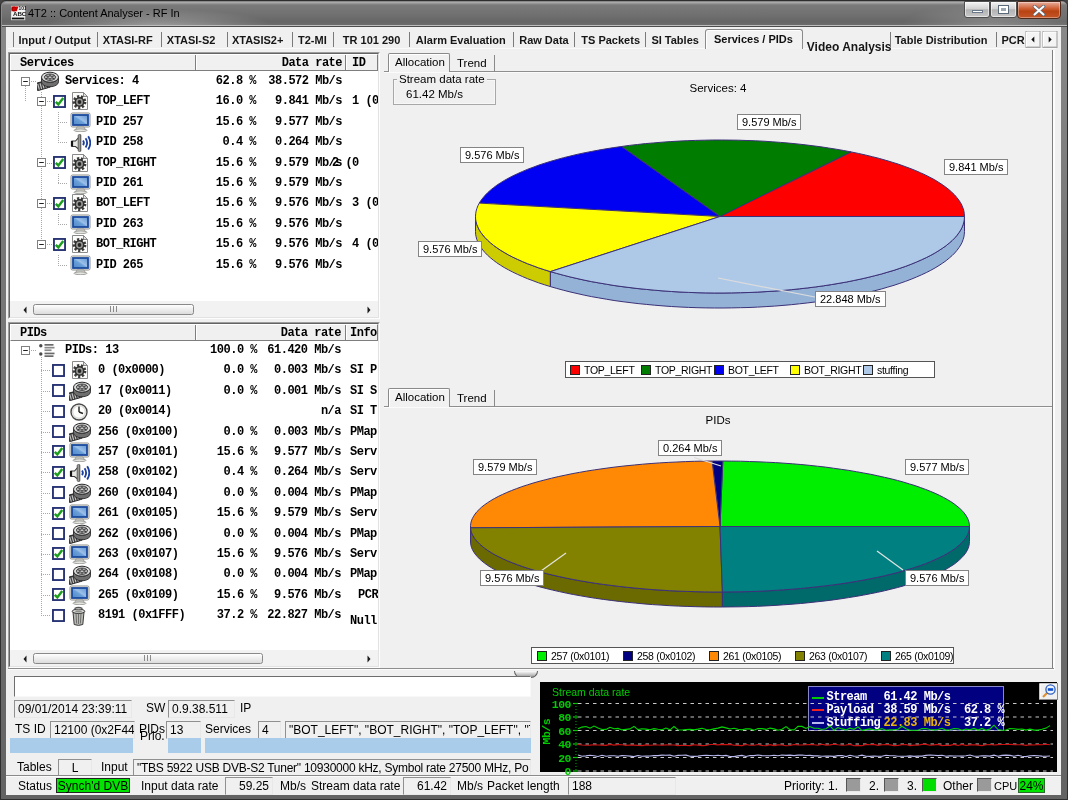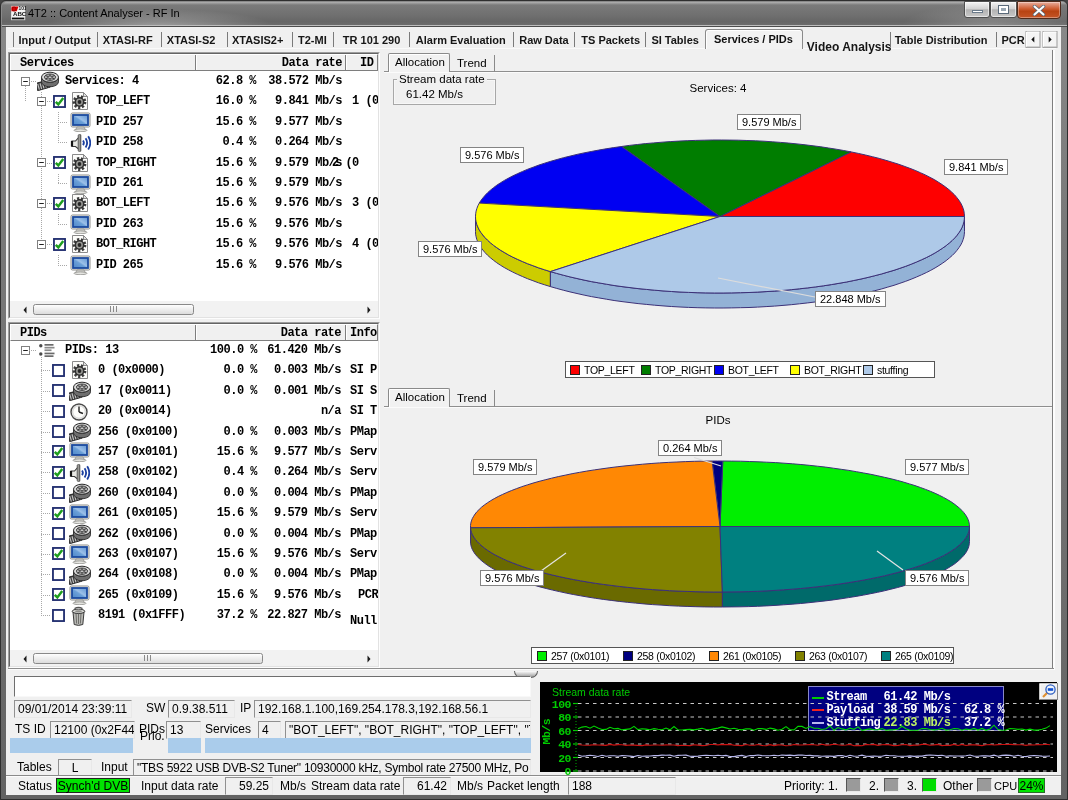--- a/index.html
+++ b/index.html
@@ -103,21 +103,21 @@
       <path d="M6.2 5.5 L9.2 8.5 L6.2 11.5 Z" fill="#111"></path>
     </svg>
 <div class="abs" style="left:8px;top:52px;width:372px;height:267px;
       border:1px solid #9d9d9d;border-bottom-color:#fdfdfd;border-right-color:#fdfdfd;"></div>
 <div class="abs" style="left:9px;top:53px;width:370px;height:265px;
       border:1px solid #646464;border-bottom-color:#e2e2e2;border-right-color:#e2e2e2;background:#fff;"></div>
 <div class="abs" style="left:10px;top:54px;width:368px;height:17px;background:#f0f0f0;
       border:1px solid #fff;border-bottom-color:#7e7e7e;border-right-color:#7e7e7e;"></div>
 <div class="hdr-mono" style="left:20px;top:56px;">Services</div>
 <div class="hdr-mono ra" style="left:222px;top:56px;width:120px;">Data rate</div>
-<div class="hdr-mono" style="left:360px;top:56px;">ID</div>
+<div class="hdr-mono" style="left:352px;top:56px;">ID</div>
 <div class="abs" style="left:195px;top:55px;width:1px;height:15px;background:#7e7e7e;"></div>
 <div class="abs" style="left:196px;top:55px;width:1px;height:15px;background:#fff;"></div>
 <div class="abs" style="left:345px;top:55px;width:1px;height:15px;background:#7e7e7e;"></div>
 <div class="abs" style="left:346px;top:55px;width:1px;height:15px;background:#fff;"></div>
 <div class="abs" style="left:10px;top:71px;width:368px;height:230px;overflow:hidden;background:#fff;">
 <div class="abs" style="left:15px;top:15px;width:1px;height:15.400000000000006px;background-image:repeating-linear-gradient(#a8a8a8 0 1px, transparent 1px 2px);"></div>
 <div class="abs" style="left:31px;top:21px;width:1px;height:152.2px;background-image:repeating-linear-gradient(#a8a8a8 0 1px, transparent 1px 2px);"></div>
 <div class="abs" style="left:35px;top:30.400000000000006px;width:7px;height:1px;background-image:repeating-linear-gradient(90deg,#a8a8a8 0 1px, transparent 1px 2px);"></div>
 <div class="abs" style="left:35px;top:91.6px;width:7px;height:1px;background-image:repeating-linear-gradient(90deg,#a8a8a8 0 1px, transparent 1px 2px);"></div>
 <div class="abs" style="left:35px;top:132.4px;width:7px;height:1px;background-image:repeating-linear-gradient(90deg,#a8a8a8 0 1px, transparent 1px 2px);"></div>
@@ -763,21 +763,20 @@
 <div class="abs" style="left:8px;top:669px;width:1046px;height:1px;background:#fbfbfb;"></div>
 <div class="abs" style="left:514px;top:670.5px;width:24px;height:7px;
  background:linear-gradient(#fdfdfd,#c9c9c9 55%,#9a9a9a);
  border:1px solid #5f5f5f;border-top:none;border-radius:0 0 11px 11px;"></div>
 <div class="abs" style="left:14px;top:676px;width:517px;height:21px;background:#fff;
  border:1px solid #6e6e6e;border-bottom-color:#f8f8f8;border-right-color:#f8f8f8;"></div>
 <div class="fbox" style="left:14px;top:700px;width:118px;">09/01/2014 23:39:11</div>
 <div class="lbl" style="left:146px;top:700px;">SW</div>
 <div class="fbox" style="left:168px;top:700px;width:67px;">0.9.38.511</div>
 <div class="lbl" style="left:240px;top:700px;text-align:center;">IP</div>
-<div class="fbox" style="left:254px;top:700px;width:277px;">192.168.1.100,169.254.178.3,192.168.56.1</div>
 <div class="lbl" style="left:15px;top:721px;">TS ID</div>
 <div class="fbox" style="left:50px;top:721px;width:85px;">12100 (0x2F44</div>
 <div class="lbl" style="left:139px;top:721px;">PIDs</div>
 <div class="fbox" style="left:166px;top:721px;width:35px;">13</div>
 <div class="lbl" style="left:205px;top:721px;">Services</div>
 <div class="fbox" style="left:258px;top:721px;width:23px;">4</div>
 <div class="fbox" style="left:285px;top:721px;width:246px;">"BOT_LEFT", "BOT_RIGHT", "TOP_LEFT", "TOP_</div>
 <div class="abs" style="left:10px;top:738px;width:123px;height:15px;background:#aacceb;"></div>
 <div class="lbl" style="left:140px;top:728px;">Prio.</div>
 <div class="abs" style="left:168px;top:738px;width:33px;height:15px;background:#aacceb;"></div>
@@ -792,21 +791,21 @@
  border:1px solid #8888c8;"></div>
 <div class="abs" style="left:812px;top:696.5px;width:12px;height:2px;background:#00cc00;"></div>
 <div class="abs" style="font-family:'Liberation Mono',monospace;font-weight:bold;font-size:12px;letter-spacing:-0.5px;color:#fff;left:826.5px;top:692.0px;white-space:pre;height:12px;line-height:11px;">Stream</div>
 <div class="abs" style="font-family:'Liberation Mono',monospace;font-weight:bold;font-size:12px;letter-spacing:-0.5px;color:#fff;left:883.5px;top:692.0px;white-space:pre;height:12px;line-height:11px;">61.42 Mb/s</div>
 <div class="abs" style="left:812px;top:709.3px;width:12px;height:2px;background:#ee2222;"></div>
 <div class="abs" style="font-family:'Liberation Mono',monospace;font-weight:bold;font-size:12px;letter-spacing:-0.5px;color:#fff;left:826.5px;top:704.8px;white-space:pre;height:12px;line-height:11px;">Payload</div>
 <div class="abs" style="font-family:'Liberation Mono',monospace;font-weight:bold;font-size:12px;letter-spacing:-0.5px;color:#fff;left:883.5px;top:704.8px;white-space:pre;height:12px;line-height:11px;">38.59 Mb/s</div>
 <div class="abs" style="font-family:'Liberation Mono',monospace;font-weight:bold;font-size:12px;letter-spacing:-0.5px;color:#fff;left:964px;top:704.8px;width:40px;white-space:pre;height:12px;line-height:11px;">62.8 %</div>
 <div class="abs" style="left:812px;top:722.1px;width:12px;height:2px;background:#b8b8ee;"></div>
 <div class="abs" style="font-family:'Liberation Mono',monospace;font-weight:bold;font-size:12px;letter-spacing:-0.5px;color:#fff;left:826.5px;top:717.6px;white-space:pre;height:12px;line-height:11px;">Stuffing</div>
-<div class="abs" style="font-family:'Liberation Mono',monospace;font-weight:bold;font-size:12px;letter-spacing:-0.5px;color:#bef264;left:883.5px;top:717.6px;white-space:pre;height:12px;line-height:11px;">22.83 Mb/s</div>
+<div class="abs" style="font-family:'Liberation Mono',monospace;font-weight:bold;font-size:12px;letter-spacing:-0.5px;color:#eab308;left:883.5px;top:717.6px;white-space:pre;height:12px;line-height:11px;">22.83 Mb/s</div>
 <div class="abs" style="font-family:'Liberation Mono',monospace;font-weight:bold;font-size:12px;letter-spacing:-0.5px;color:#fff;left:964px;top:717.6px;width:40px;white-space:pre;height:12px;line-height:11px;">37.2 %</div>
 <svg class="abs" style="left:540px;top:682px" width="517" height="90" viewBox="0 0 517 90">
 <line x1="38" y1="21.5" x2="513" y2="21.5" stroke="#c8c8c8" stroke-width="1" stroke-dasharray="3.5,4"></line>
 <line x1="33" y1="21.5" x2="38" y2="21.5" stroke="#00cc00" stroke-width="1.2"></line>
 <line x1="38" y1="35" x2="513" y2="35" stroke="#c8c8c8" stroke-width="1" stroke-dasharray="3.5,4"></line>
 <line x1="33" y1="35" x2="38" y2="35" stroke="#00cc00" stroke-width="1.2"></line>
 <line x1="38" y1="48.5" x2="513" y2="48.5" stroke="#c8c8c8" stroke-width="1" stroke-dasharray="3.5,4"></line>
 <line x1="33" y1="48.5" x2="38" y2="48.5" stroke="#00cc00" stroke-width="1.2"></line>
 <line x1="38" y1="62" x2="513" y2="62" stroke="#c8c8c8" stroke-width="1" stroke-dasharray="3.5,4"></line>
 <line x1="33" y1="62" x2="38" y2="62" stroke="#00cc00" stroke-width="1.2"></line>

